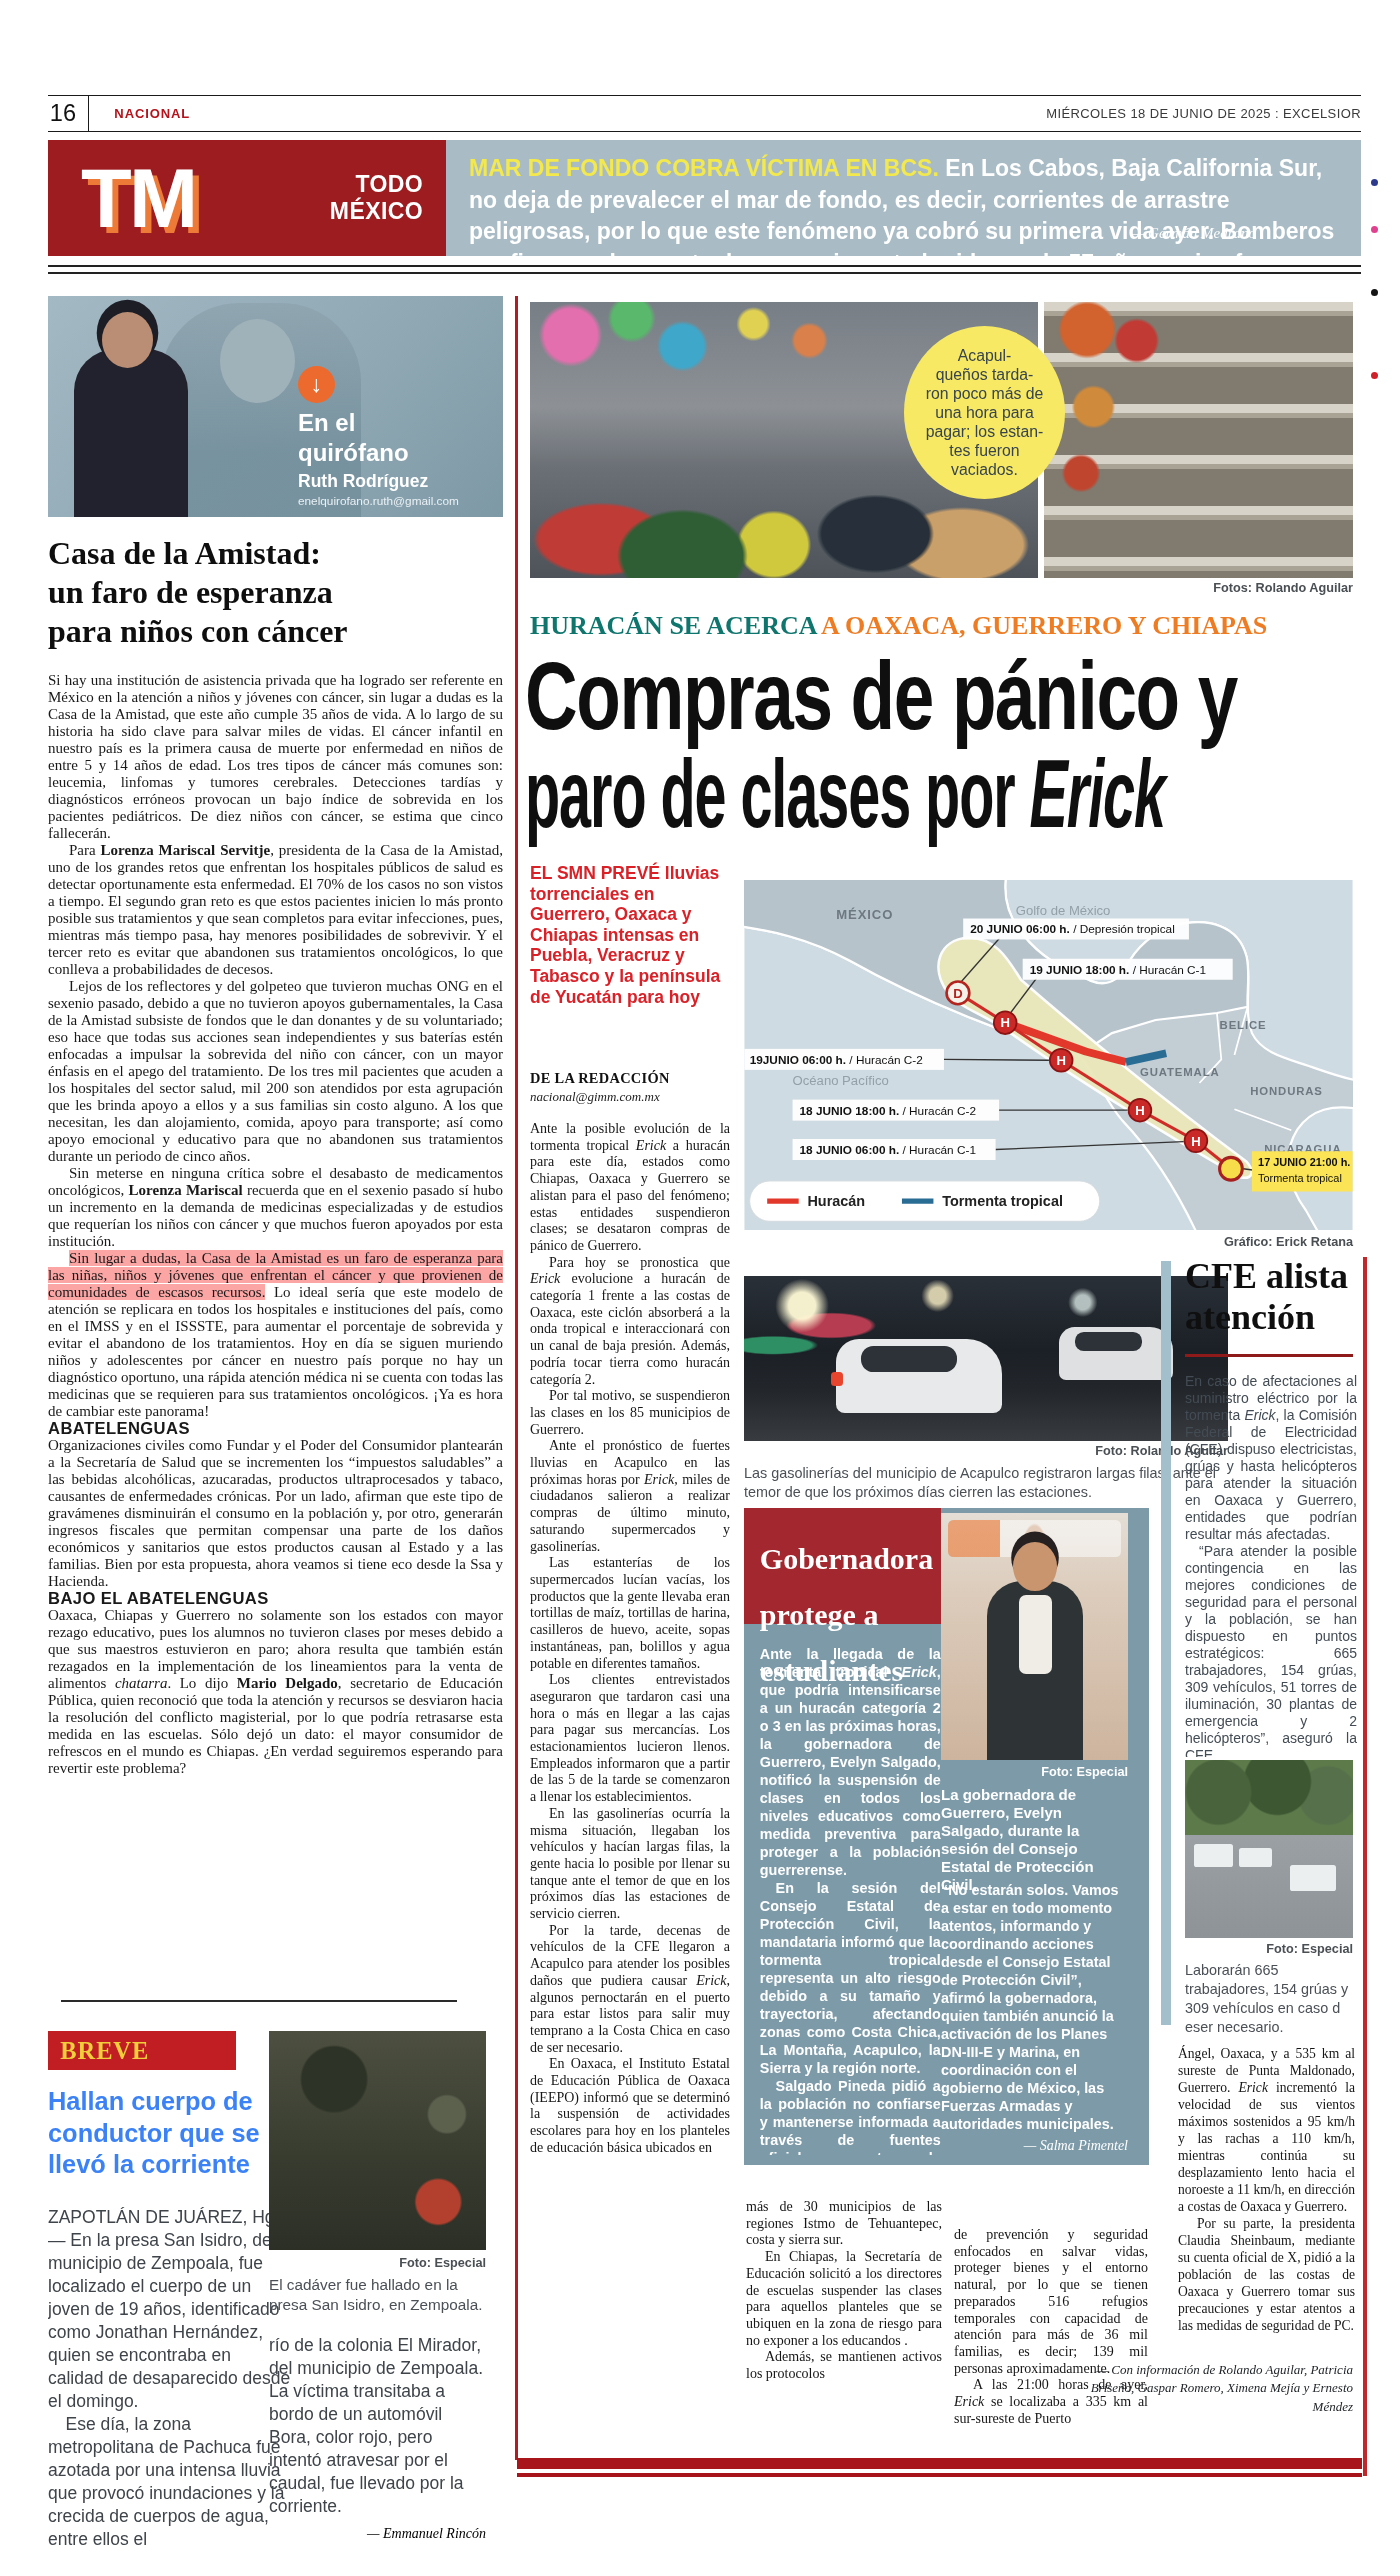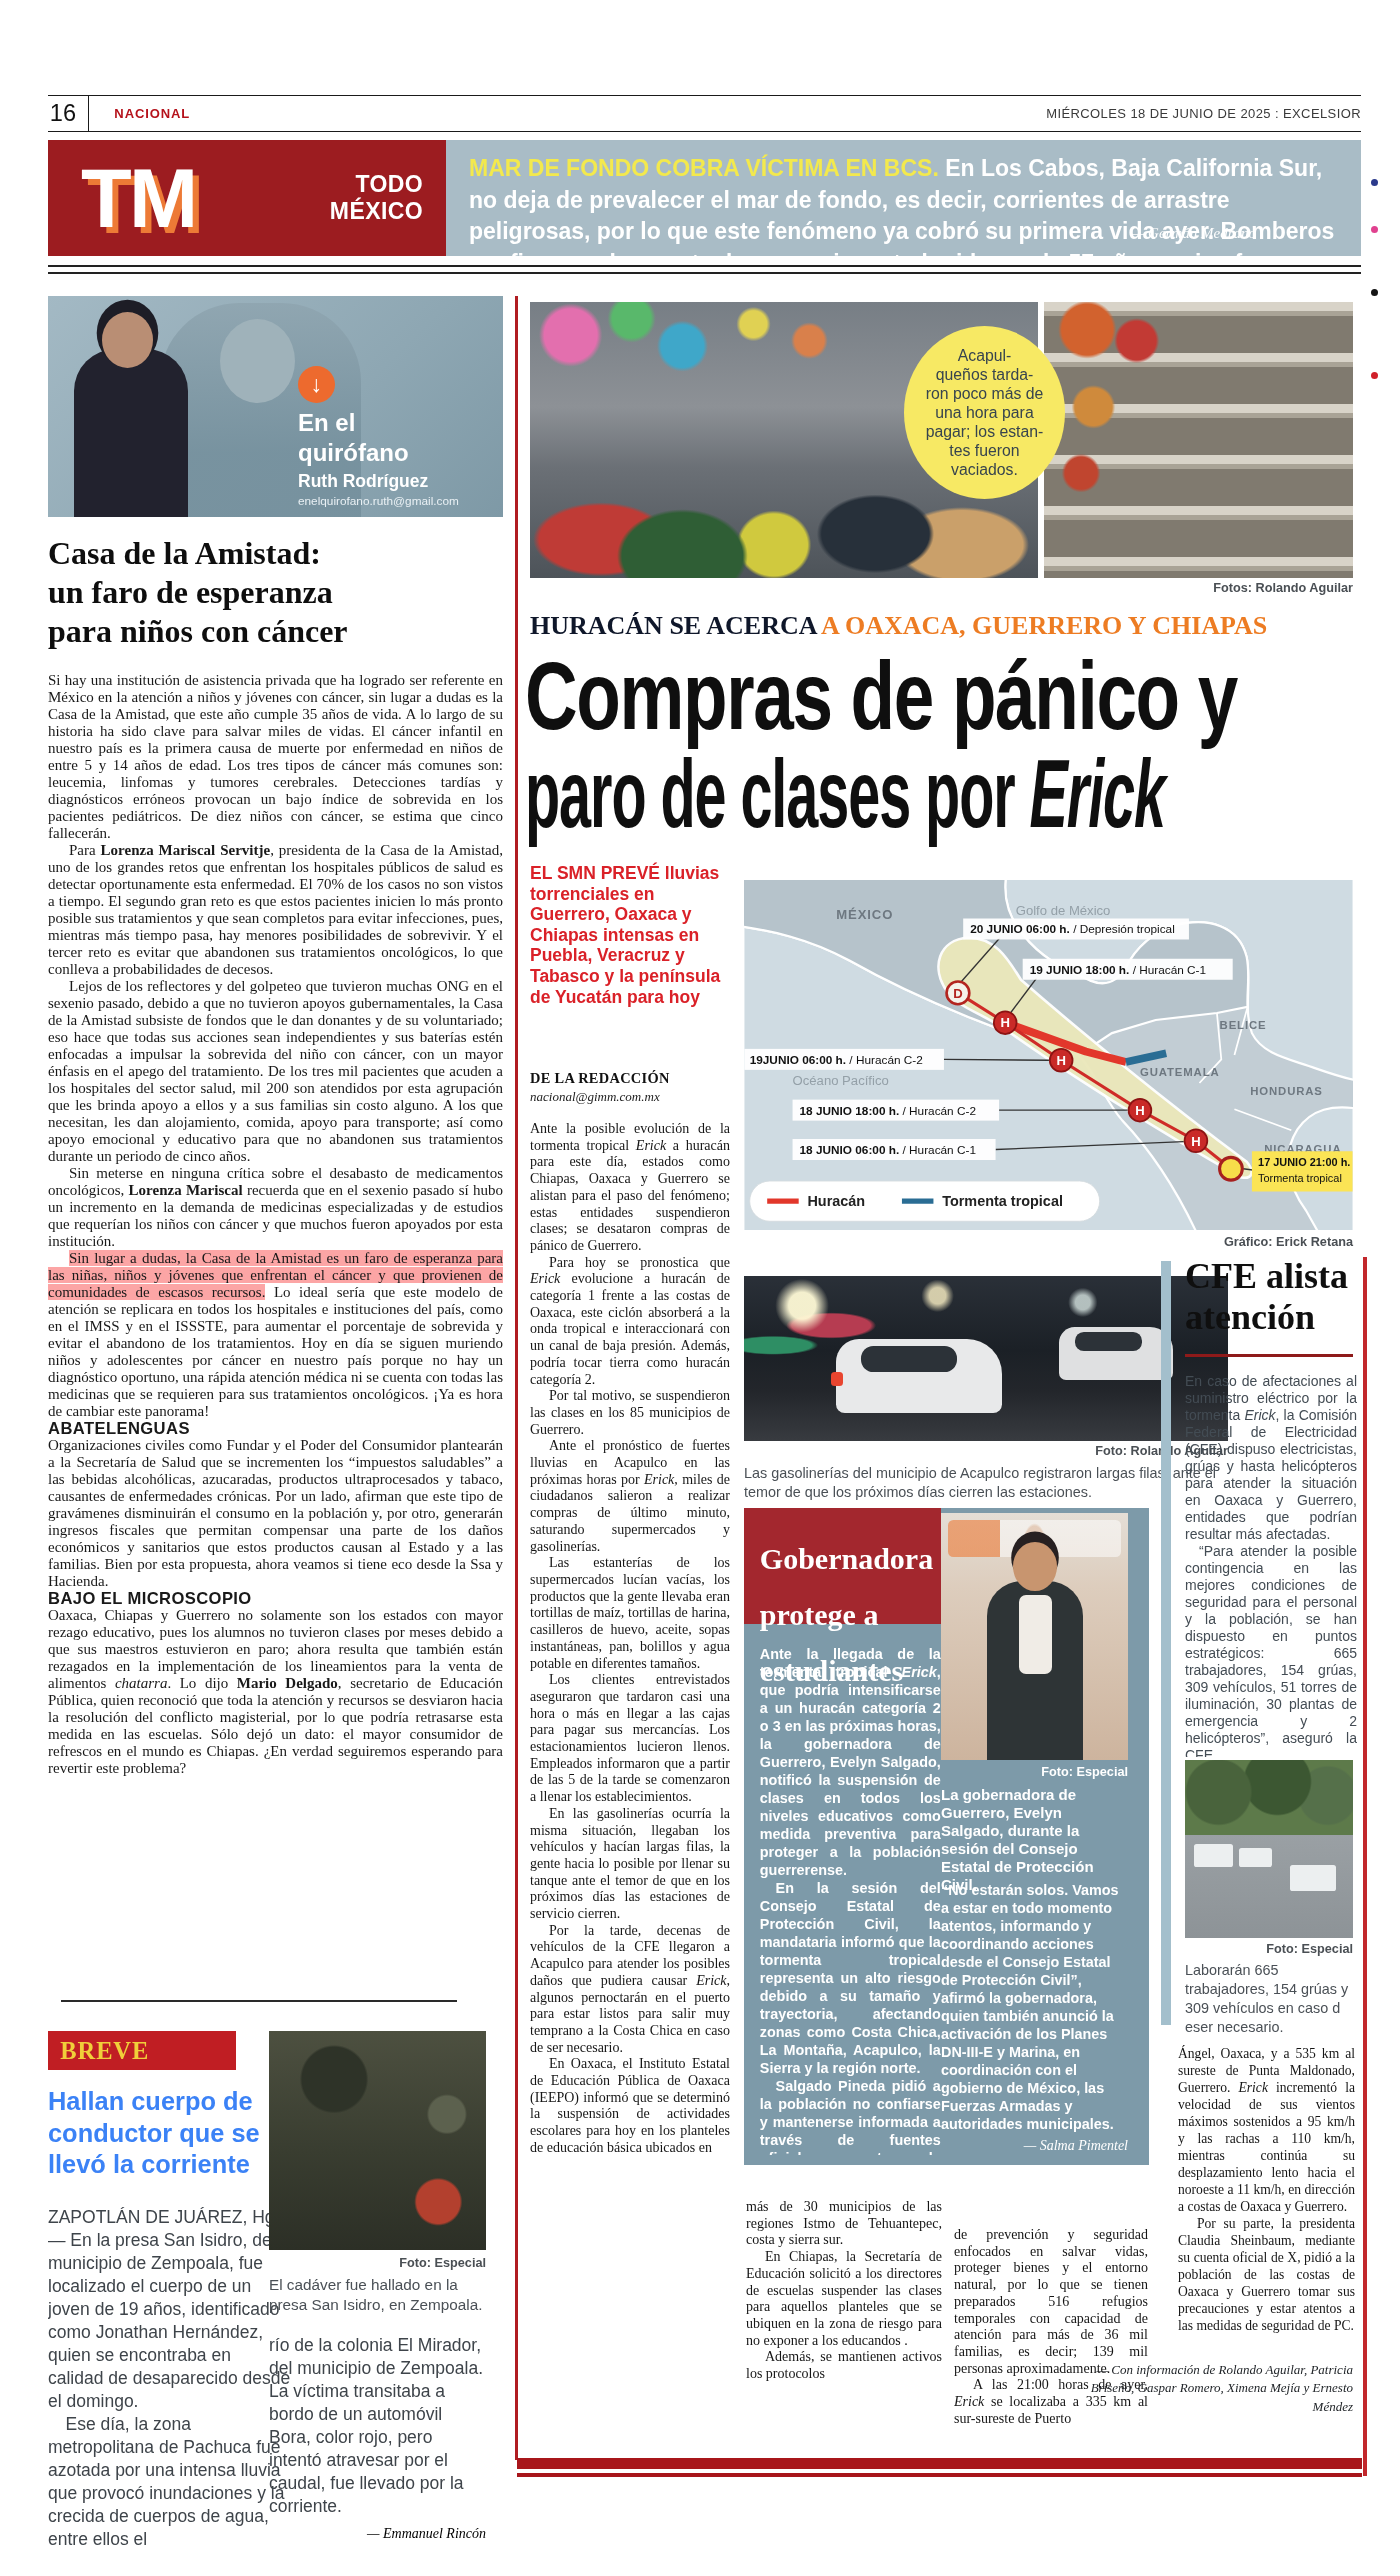--- a/index.html
+++ b/index.html
@@ -83,21 +83,21 @@
                 radial-gradient(circle at 30% 14%,#c23a34 0 6%,transparent 7%),
                 radial-gradient(circle at 16% 38%,#cf8a3c 0 6%,transparent 7%),
                 radial-gradient(circle at 12% 62%,#c0452f 0 5%,transparent 6%),
                 repeating-linear-gradient(180deg,#d8d3c8 0 8.8px,#a9a396 8.8px 14px,#807a6f 14px 51px),
                 #978f82;}
   .bubble{left:904px;top:326px;width:161px;height:173px;border-radius:50%;background:#f7e964;
           display:flex;align-items:center;justify-content:center;text-align:center;
           font-size:15.8px;line-height:19px;color:#37444e;padding:10.5px;white-space:pre-line;}
   .phcredit-main{left:530px;top:581px;width:823px;}
   .kicker{left:530px;top:611px;width:823px;font-family:"Liberation Serif",serif;font-weight:700;font-size:26px;white-space:nowrap;}
-  .kicker .k1{color:#0f172a;}
+  .kicker .k1{color:#0f766e;}
   .kicker .k2{color:#ed7c23;}
   .hline{left:525px;width:841px;white-space:nowrap;font-weight:700;font-size:96px;line-height:96px;color:#0f0f0f;letter-spacing:-1.8px;transform-origin:left top;}
   .hl1{top:648px;transform:scaleX(.76);}
   .hl2{top:746px;transform:scaleX(.60);}
   .deck{left:530px;top:863px;width:203px;font-weight:700;font-size:17.5px;line-height:20.6px;color:#da2128;}
   .mbyline{left:530px;top:1070px;font-family:"Liberation Serif",serif;font-weight:700;font-size:14.4px;color:#111;letter-spacing:0.3px;}
   .memail{left:530px;top:1089px;font-family:"Liberation Serif",serif;font-style:italic;font-size:13px;color:#222;}
   .news{font-family:"Liberation Serif",serif;font-size:14px;line-height:16.7px;text-align:justify;color:#161616;}
   .news .blk.p{text-indent:19px;}
   .mcol1{left:530px;top:1121px;width:200px;height:1315px;overflow:hidden;}
@@ -217,21 +217,21 @@
     <div>para niños con cáncer</div>
   </div>
   <div class="abs opbody">
       <div class="blk p0">Si hay una institución de asistencia privada que ha logrado ser referente en México en la atención a niños y jóvenes con cáncer, sin lugar a dudas es la Casa de la Amistad, que este año cumple 35 años de vida. A lo largo de su historia ha sido clave para salvar miles de vidas. El cáncer infantil en nuestro país es la primera causa de muerte por enfermedad en niños de entre 5 y 14 años de edad. Los tres tipos de cáncer más comunes son: leucemia, linfomas y tumores cerebrales. Detecciones tardías y diagnósticos erróneos provocan un bajo índice de sobrevida en los pacientes pediátricos. De diez niños con cáncer, se estima que cinco fallecerán.</div>
       <div class="blk p"><span>Para </span><span class="b">Lorenza Mariscal Servitje</span><span>, presidenta de la Casa de la Amistad, uno de los grandes retos que enfrentan los hospitales públicos de salud es detectar oportunamente esta enfermedad. El 70% de los casos no son vistos a tiempo. El segundo gran reto es que estos pacientes inicien lo más pronto posible sus tratamientos y que sean completos para evitar infecciones, pues, mientras más tiempo pasa, hay menores posibilidades de sobrevivir. Y el tercer reto es evitar que abandonen sus tratamientos oncológicos, lo que conlleva a probabilidades de decesos.</span></div>
       <div class="blk p">Lejos de los reflectores y del golpeteo que tuvieron muchas ONG en el sexenio pasado, debido a que no tuvieron apoyos gubernamentales, la Casa de la Amistad subsiste de fondos que le dan donantes y de su voluntariado; eso hace que todas sus acciones sean independientes y sus baterías estén enfocadas a impulsar la sobrevida del niño con cáncer, con un mayor énfasis en el apego del tratamiento. De los tres mil pacientes que acuden a los hospitales del sector salud, mil 200 son atendidos por esta agrupación que les brinda apoyo a ellos y a sus familias sin costo alguno. A los que necesitan, les dan alojamiento, comida, apoyo para transporte; así como apoyo emocional y educativo para que no abandonen sus tratamientos durante un periodo de cinco años.</div>
       <div class="blk p"><span>Sin meterse en ninguna crítica sobre el desabasto de medicamentos oncológicos, </span><span class="b">Lorenza Mariscal</span><span> recuerda que en el sexenio pasado sí hubo un incremento en la demanda de medicinas especializadas y de estudios que requerían los niños con cáncer y que muchos fueron apoyados por esta institución.</span></div>
       <div class="blk p"><span class="hl">Sin lugar a dudas, la Casa de la Amistad es un faro de esperanza para las niñas, niños y jóvenes que enfrentan el cáncer y que provienen de comunidades de escasos recursos.</span><span> Lo ideal sería que este modelo de atención se replicara en todos los hospitales e instituciones del país, como en el IMSS y en el ISSSTE, para aumentar el porcentaje de sobrevida y evitar el abandono de los tratamientos. Hoy en día se siguen muriendo niños y adolescentes por cáncer en nuestro país porque no hay un diagnóstico oportuno, una rápida atención médica ni se cuenta con todas las medicinas que se requieren para sus tratamientos oncológicos. ¡Ya es hora de cambiar este panorama!</span></div>
       <div class="blk sub">ABATELENGUAS</div>
       <div class="blk p0">Organizaciones civiles como Fundar y el Poder del Consumidor plantearán a la Secretaría de Salud que se incrementen los “impuestos saludables” a las bebidas alcohólicas, azucaradas, productos ultraprocesados y tabaco, causantes de enfermedades crónicas. Por un lado, afirman que este tipo de gravámenes disminuirán el consumo en la población y, por otro, generarán ingresos fiscales que permitan compensar una parte de los daños económicos y sanitarios que estos productos causan al Estado y a las familias. Bien por esta propuesta, ahora veamos si tiene eco desde la Ssa y Hacienda.</div>
-      <div class="blk sub">BAJO EL MICROSCOPIO</div>
+      <div class="blk sub">BAJO EL ABATELENGUAS</div>
       <div class="blk p0"><span>Oaxaca, Chiapas y Guerrero no solamente son los estados con mayor rezago educativo, pues los alumnos no tuvieron clases por meses debido a que sus maestros estuvieron en paro; ahora resulta que también están rezagados en la implementación de los lineamientos para la venta de alimentos </span><span class="i">chatarra</span><span>. Lo dijo </span><span class="b">Mario Delgado</span><span>, secretario de Educación Pública, quien reconoció que toda la atención y recursos se desviaron hacia la resolución del conflicto magisterial, por lo que podría retrasarse esta medida en las escuelas. Sólo dejó un dato: el mayor consumidor de refrescos en el mundo es Chiapas. ¿En verdad seguiremos esperando para revertir este problema?</span></div>
     </div>
   <div class="abs oprule"></div>
 
   <div class="abs brvbox">
       <span>BREVE</span>
     </div>
   <div class="abs brvtitle">Hallan cuerpo de conductor que se llevó la corriente</div>
   <div class="abs brvcol1">
       <div class="blk p0">ZAPOTLÁN DE JUÁREZ, Hgo.— En la presa San Isidro, del municipio de Zempoala, fue localizado el cuerpo de un joven de 19 años, identificado como Jonathan Hernández, quien se encontraba en calidad de desaparecido desde el domingo.</div>

